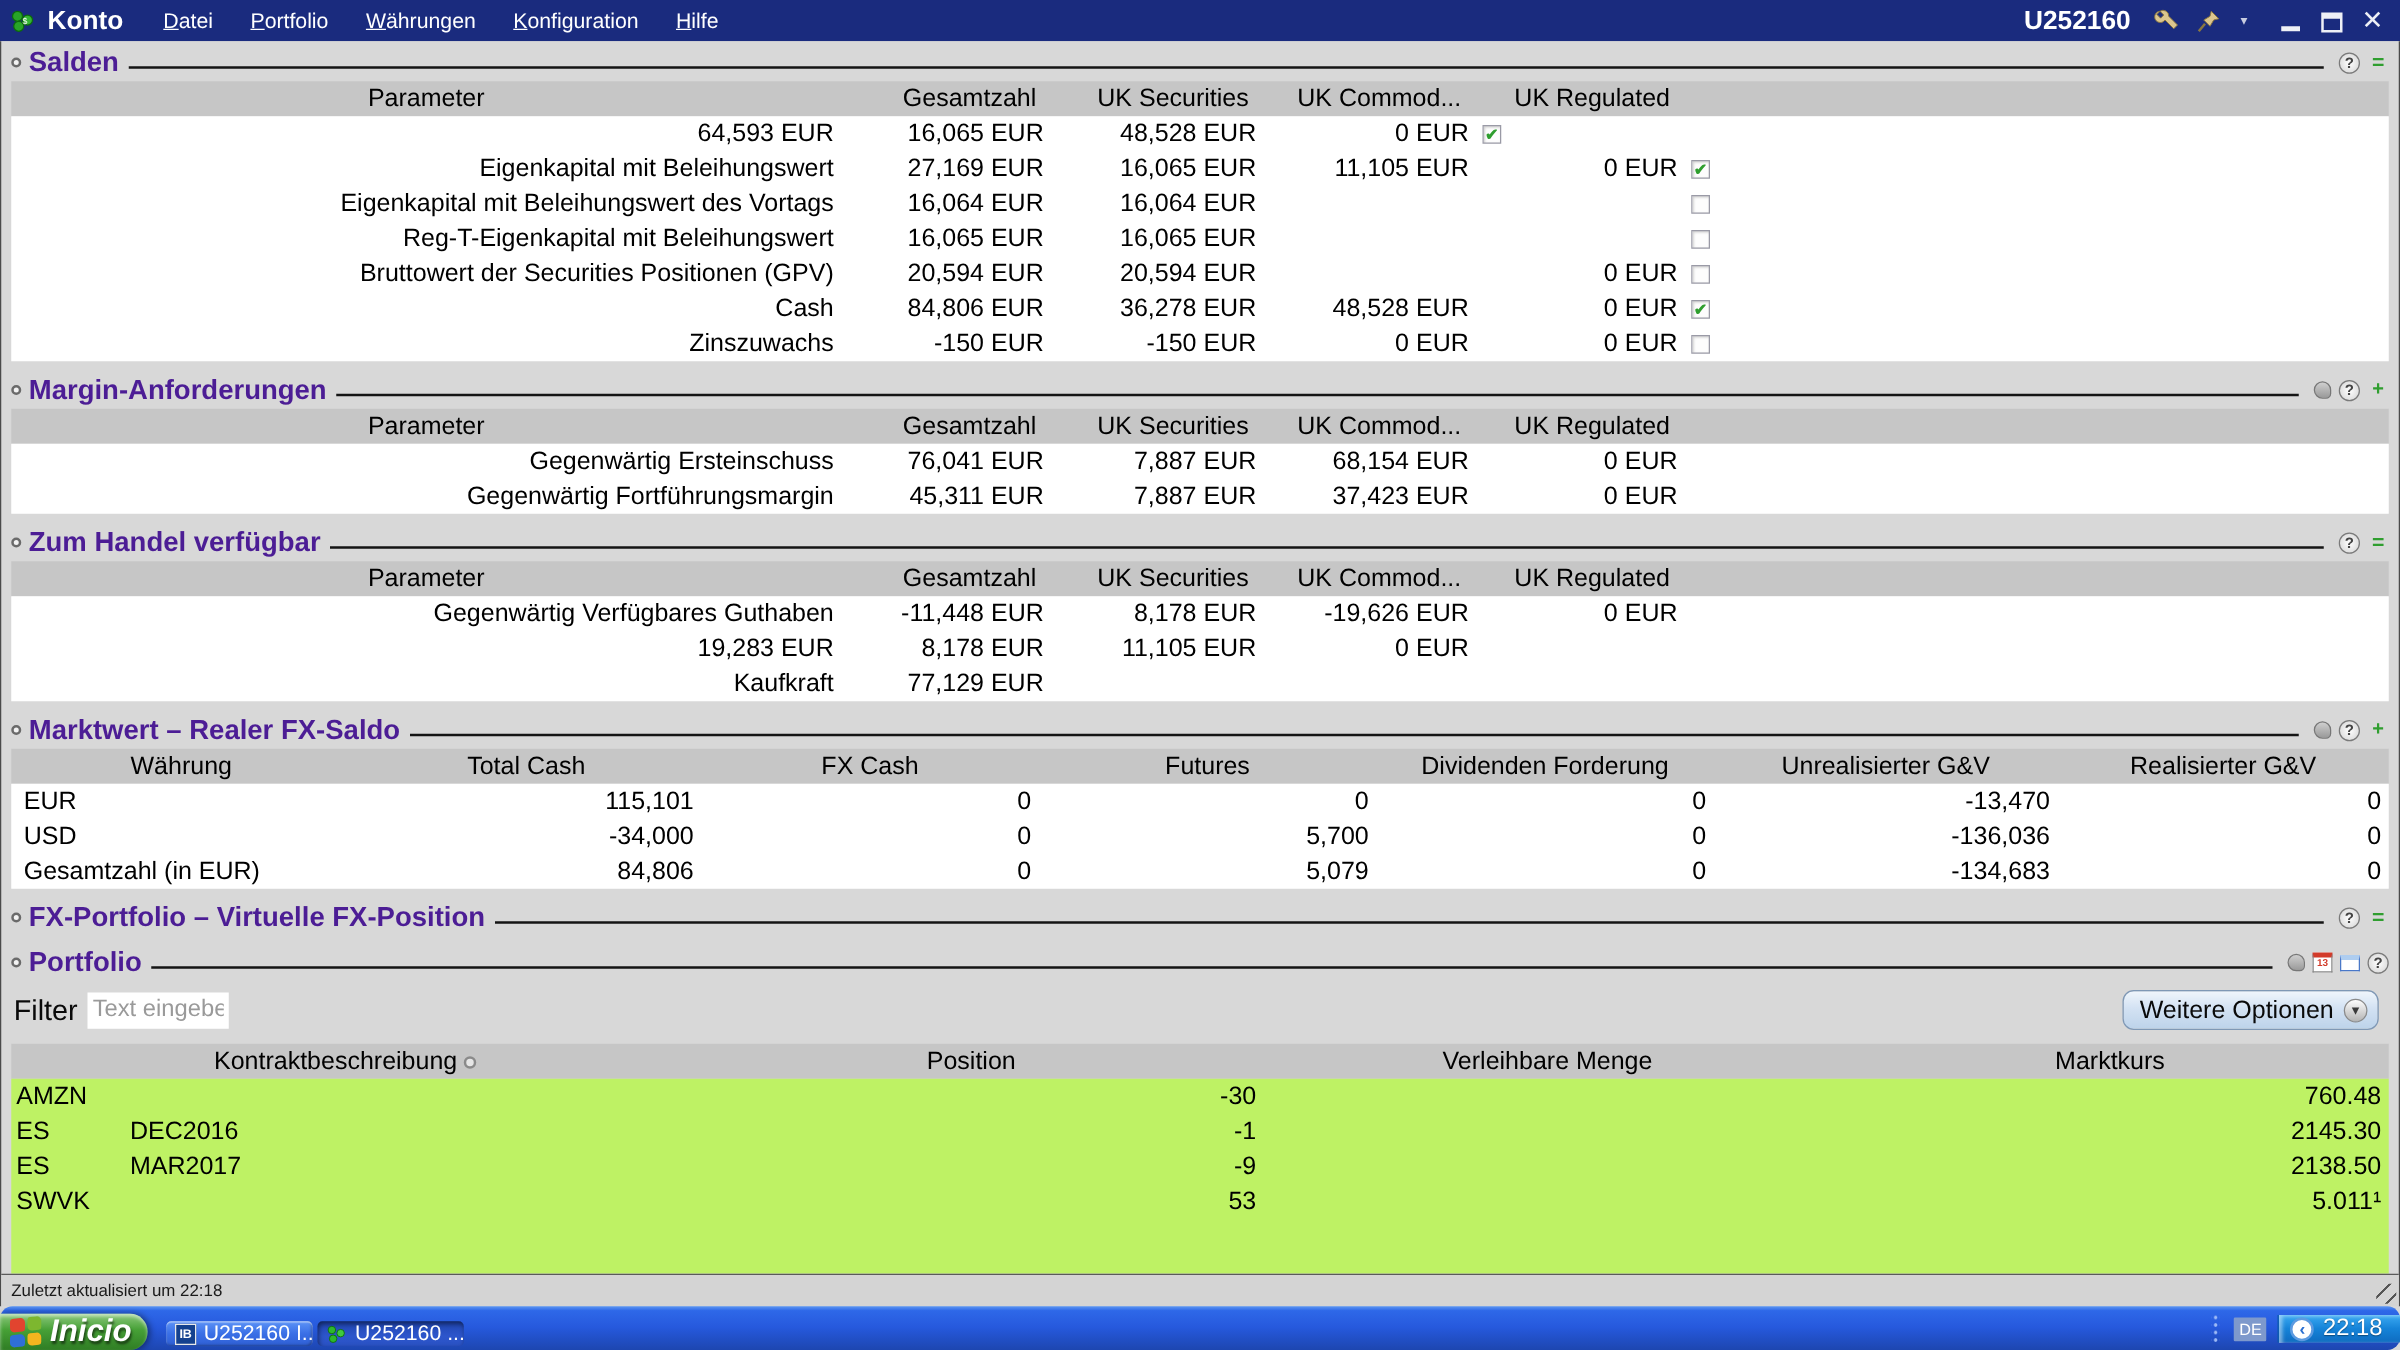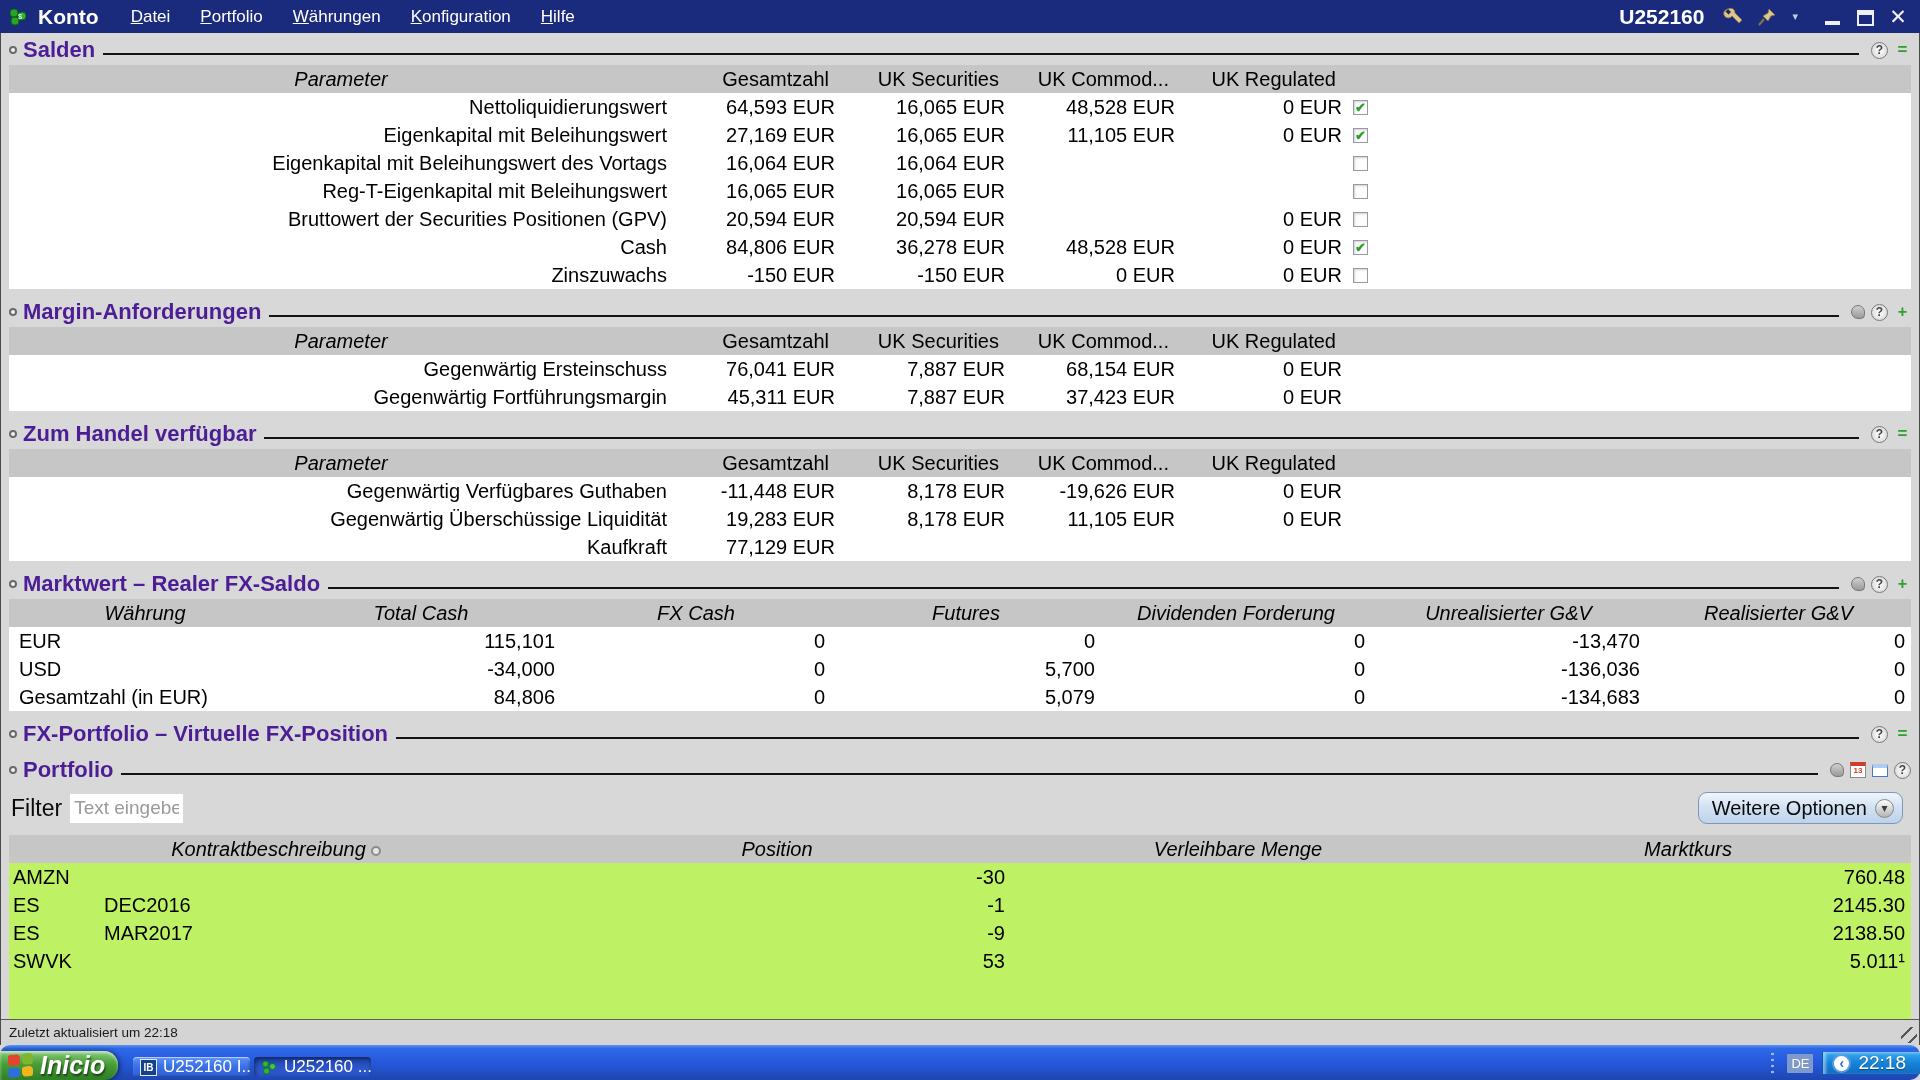--- a/index.html
+++ b/index.html
@@ -46,21 +46,21 @@
   
   .hdr, .trow { display:grid; font-size:20px; height:28px; line-height:28px; white-space:nowrap; }
   .hdr { background:#c6c6c6; margin:0 8px; flex:0 0 auto; }
   .tbody { background:#fff; margin:0 8px; flex:0 0 auto; }
   .g4 { grid-template-columns:664px 168px 170px 170px 167px 40px auto; }
   .gfx { grid-template-columns:272px 280px 270px 270px 270px 275px auto; }
   .gpf { grid-template-columns:452px 550px 338px auto; }
   .gpfh { grid-template-columns:534px 468px 454px auto; }
   .num { text-align:right; padding-right:6px; }
   .hnum { text-align:right; padding-right:12px; }
-  .ctr { text-align:center;font-style:italic; }
+  .ctr { text-align:center; }
   .lft { text-align:left; padding-left:10px; }
   .cbcell { display:flex; align-items:center; padding-left:5px; }
   .ckbox { width:15px; height:15px; background:#fdfdfd; border:1px solid #9a9aa6; box-shadow:inset 1px 1px 2px rgba(0,0,0,.18); display:flex; align-items:center; justify-content:center; }
   .ckmark { color:#2f9e2f; font-size:13px; font-weight:bold; line-height:13px; }
   .sort-dot { display:inline-block; width:10px; height:10px; border:2px solid #8a8a8a; border-radius:50%; background:#e6e6e6; margin-left:5px; vertical-align:middle; }
   .sym { display:inline-block; width:95px; padding-left:4px; }
 
   
   .filter-row { display:flex; align-items:center; height:34px; margin-top:6px; padding:0 16px 0 10px; flex:0 0 auto; }
   .filter-label { font-size:23px; margin-right:8px; color:#0a0a0a; }
@@ -159,21 +159,20 @@
       <div class="ctr">Parameter</div>
       <div class="hnum">Gesamtzahl</div>
       <div class="hnum">UK Securities</div>
       <div class="hnum">UK Commod...</div>
       <div class="hnum">UK Regulated</div>
       <div></div>
         <div></div>
     </div>
     <div class="tbody">
       <div class="trow g4">
-        <div class="num">Nettoliquidierungswert</div>
         <div class="num">64,593 EUR</div>
         <div class="num">16,065 EUR</div>
         <div class="num">48,528 EUR</div>
         <div class="num">0 EUR</div>
         <div class="cbcell">
             <span class="ckbox">
               <span class="ckmark">✔</span>
             </span>
           </div>
       </div>
@@ -310,21 +309,20 @@
     <div class="tbody">
       <div class="trow g4">
         <div class="num">Gegenwärtig Verfügbares Guthaben</div>
         <div class="num">-11,448 EUR</div>
         <div class="num">8,178 EUR</div>
         <div class="num">-19,626 EUR</div>
         <div class="num">0 EUR</div>
         <div></div>
       </div>
       <div class="trow g4">
-        <div class="num">Gegenwärtig Überschüssige Liquidität</div>
         <div class="num">19,283 EUR</div>
         <div class="num">8,178 EUR</div>
         <div class="num">11,105 EUR</div>
         <div class="num">0 EUR</div>
         <div></div>
       </div>
       <div class="trow g4">
         <div class="num">Kaufkraft</div>
         <div class="num">77,129 EUR</div>
         <div class="num"></div>

